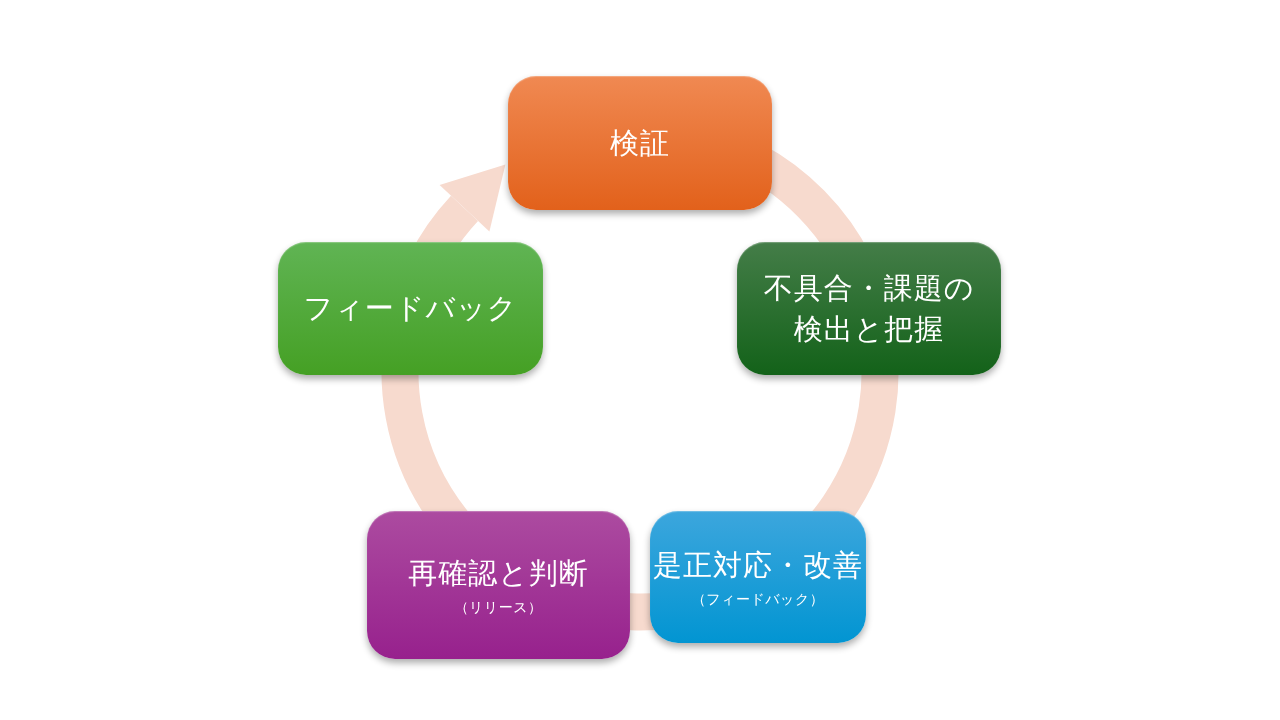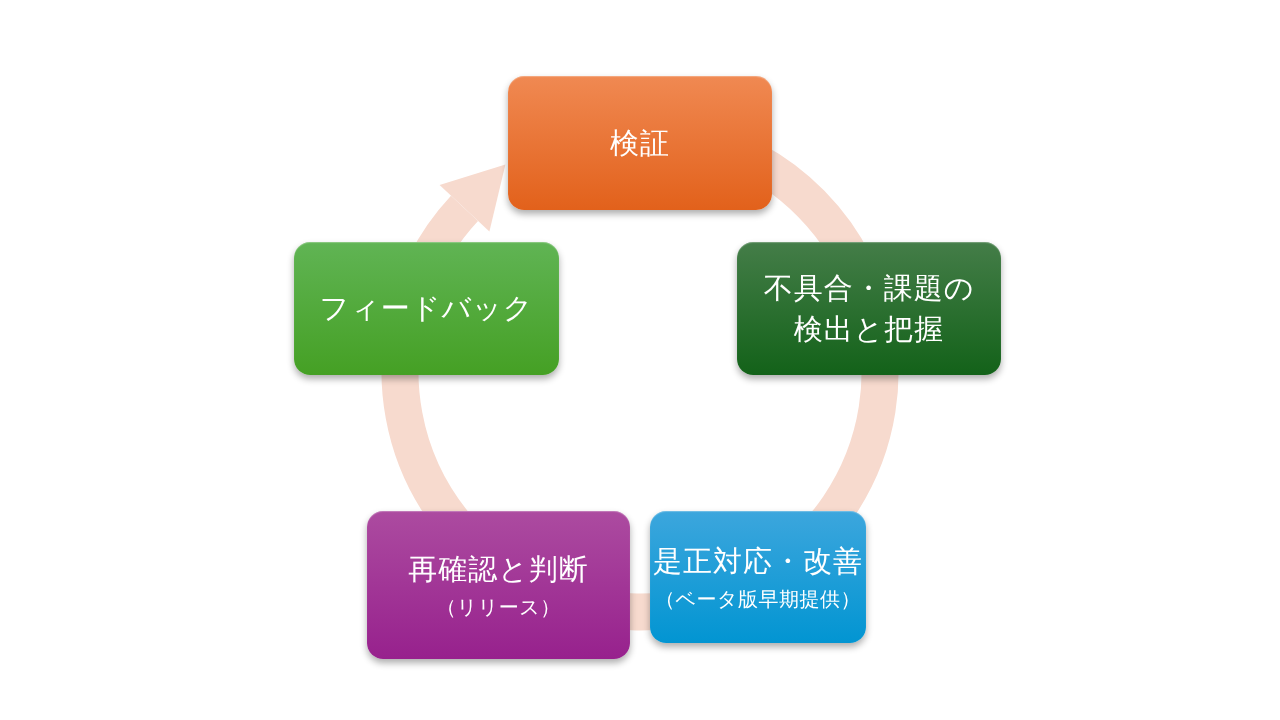--- a/index.html
+++ b/index.html
@@ -4,27 +4,27 @@
 <style>
   html,body{margin:0;padding:0;}
   body{
     width:1280px;height:720px;overflow:hidden;
     background:#ffffff;
     font-family:"DejaVu Sans","Liberation Sans",sans-serif;
   }
   .stage{position:relative;width:1280px;height:720px;background:#ffffff;}
   .arrow-layer{position:absolute;left:0;top:0;width:1280px;height:720px;z-index:0;}
   .node{
-    position:absolute;z-index:1;border-radius:16px;
+    position:absolute;z-index:1;border-radius:28px;
     display:flex;flex-direction:column;align-items:center;justify-content:center;
     color:#ffffff;text-align:center;
     box-shadow:0 4px 7px rgba(0,0,0,0.32), inset 0 1px 1px rgba(255,255,255,0.28);
   }
   .node .main{display:block;font-size:29px;line-height:1.38;letter-spacing:1px;}
-  .node .note{display:block;font-size:20px;margin-top:5px;letter-spacing:0.5px;}
+  .node .note{display:block;font-size:14px;margin-top:5px;letter-spacing:0.5px;}
   .pos-top         {left:508px;top:76px; width:264px;height:134px;}
   .pos-right       {left:737px;top:242px;width:264px;height:133px;}
   .pos-bottom-right{left:650px;top:511px;width:216px;height:132px;}
   .pos-bottom-left {left:367px;top:511px;width:263px;height:148px;}
   .pos-left        {left:278px;top:242px;width:265px;height:133px;}
 </style>
 </head>
 <body>
 
 <div class="stage">
@@ -38,25 +38,25 @@
     <span class="main">検証</span>
   </div>
 
   <div class="node pos-right" style="background: linear-gradient(rgb(68, 125, 72) 0%, rgb(19, 98, 25) 100%); color: rgb(255, 255, 255);">
     <span class="main">不具合・課題の</span>
     <span class="main">検出と把握</span>
   </div>
 
   <div class="node pos-bottom-right" style="background: linear-gradient(rgb(60, 166, 221) 0%, rgb(2, 149, 210) 100%); color: rgb(255, 255, 255);">
     <span class="main">是正対応・改善</span>
-    <span class="note">（ベータ版早期提供）</span>
+    <span class="note">（フィードバック）</span>
   </div>
 
   <div class="node pos-bottom-left" style="background: linear-gradient(rgb(172, 75, 160) 0%, rgb(151, 33, 141) 100%); color: rgb(255, 255, 255);">
     <span class="main">再確認と判断</span>
     <span class="note">（リリース）</span>
   </div>
 
-  <div class="node pos-left" style="background: linear-gradient(rgb(96, 180, 84) 0%, rgb(69, 160, 36) 100%); color: rgb(255, 255, 255); margin-left: 16px;">
+  <div class="node pos-left" style="background: linear-gradient(rgb(96, 180, 84) 0%, rgb(69, 160, 36) 100%); color: rgb(255, 255, 255);">
     <span class="main">フィードバック</span>
   </div>
 
 </div>
 
 </body></html>

